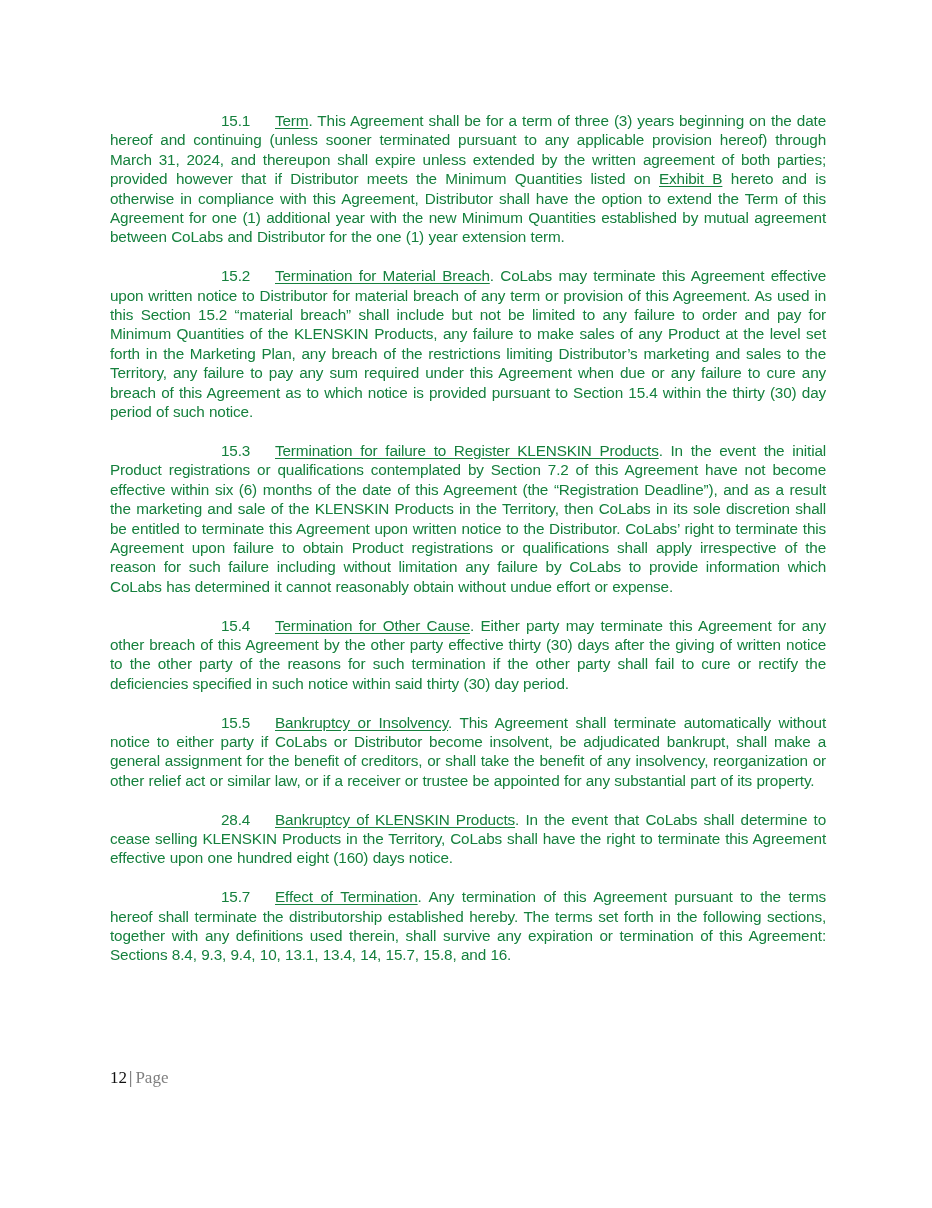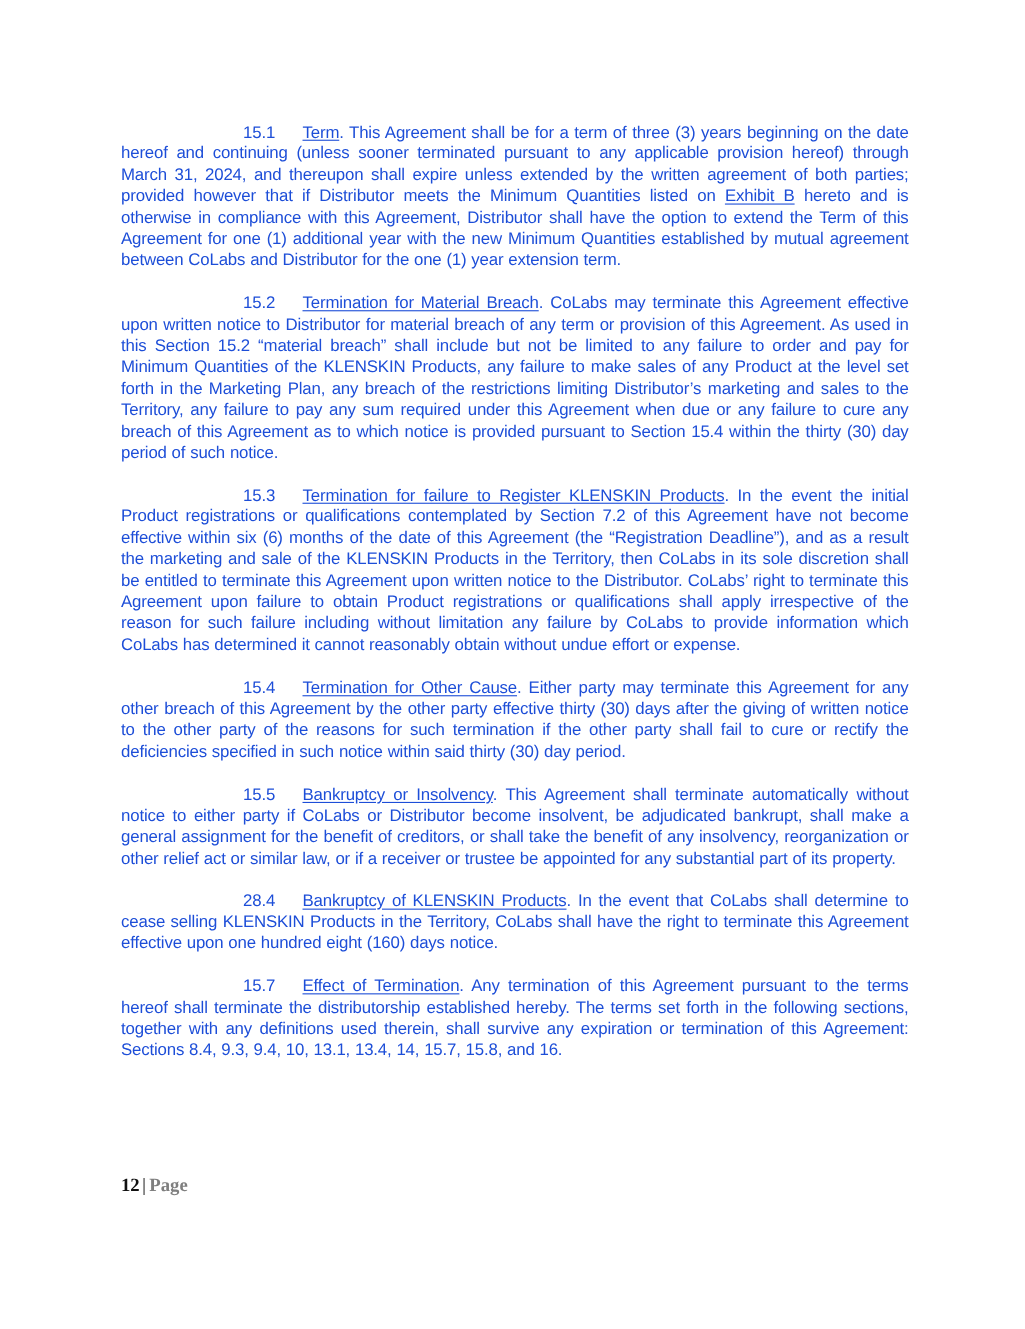--- a/index.html
+++ b/index.html
@@ -1,30 +1,30 @@
 <!DOCTYPE html>
 <html><head>
   <meta charset="utf-8">
   <style>
     html, body { margin: 0; padding: 0; background: #ffffff; }
     body { width: 932px; height: 1208px; position: relative; overflow: hidden; }
     .page {
       position: absolute; left: 110px; top: 111px; width: 716px;
       font-family: "Liberation Sans", sans-serif;
-      font-size: 15.3px; line-height: 19.4px; color: #1d4ed8;
+      font-size: 15.3px; line-height: 19.4px; color: #15803d;
     }
     .para {
       text-align: justify; margin: 0 0 19.4px 0; text-indent: 111px;
       letter-spacing: -0.15px; word-spacing: 0.3px;
     }
     .num { display: inline-block; width: 54px; text-indent: 0; }
     .heading { text-decoration: underline; text-underline-offset: 2px; }
     .footer {
       position: absolute; left: 110px; top: 1067px;
-      font-family: "Liberation Serif", serif; font-size: 17px; line-height: 22px; font-weight: bold;
+      font-family: "Liberation Serif", serif; font-size: 17px; line-height: 22px;
     }
     .footer .pnum { color: #111111; }
     .footer .sep { color: #555555; margin: 0 3px 0 2px; }
     .footer .plabel { color: #7f7f7f; }
   </style>
 </head>
 <body>
 
 <div class="page">
 

